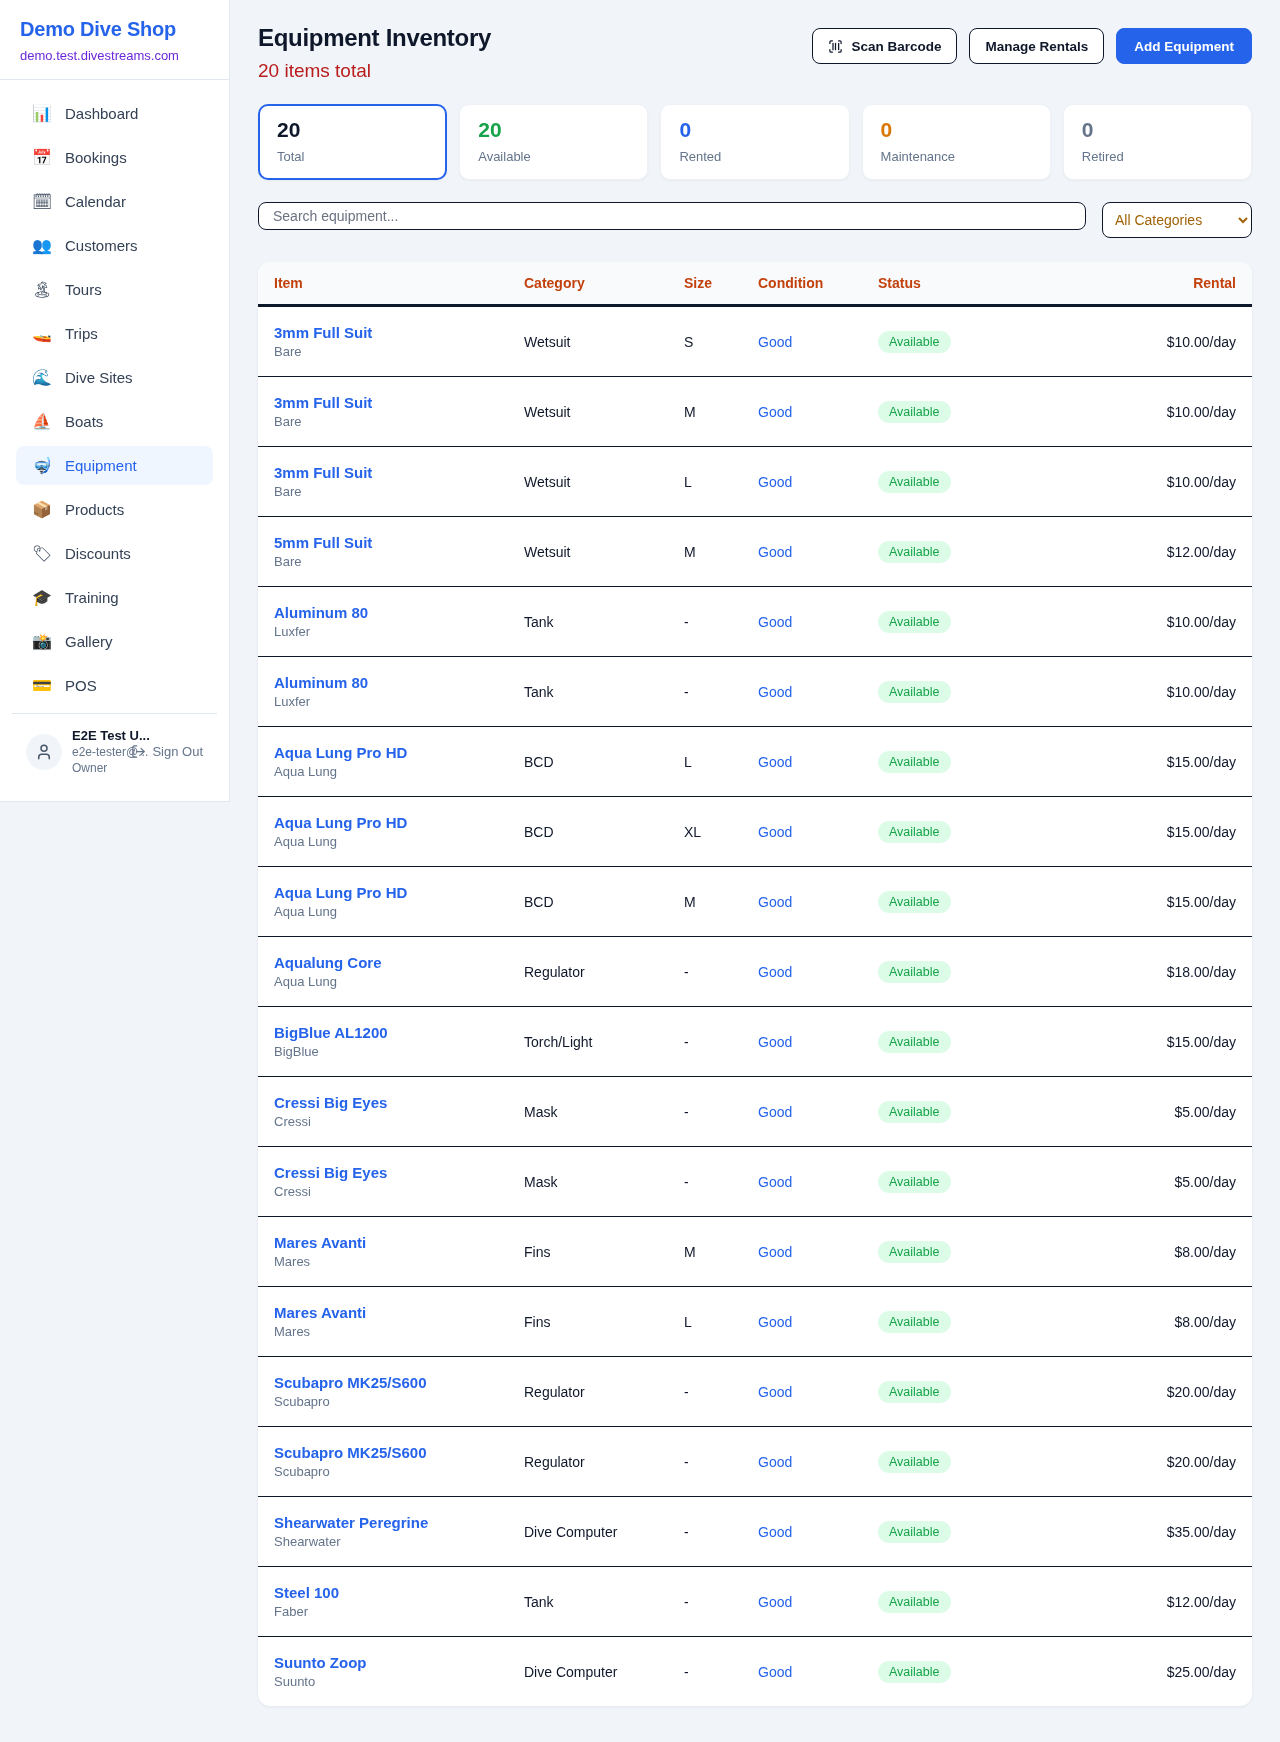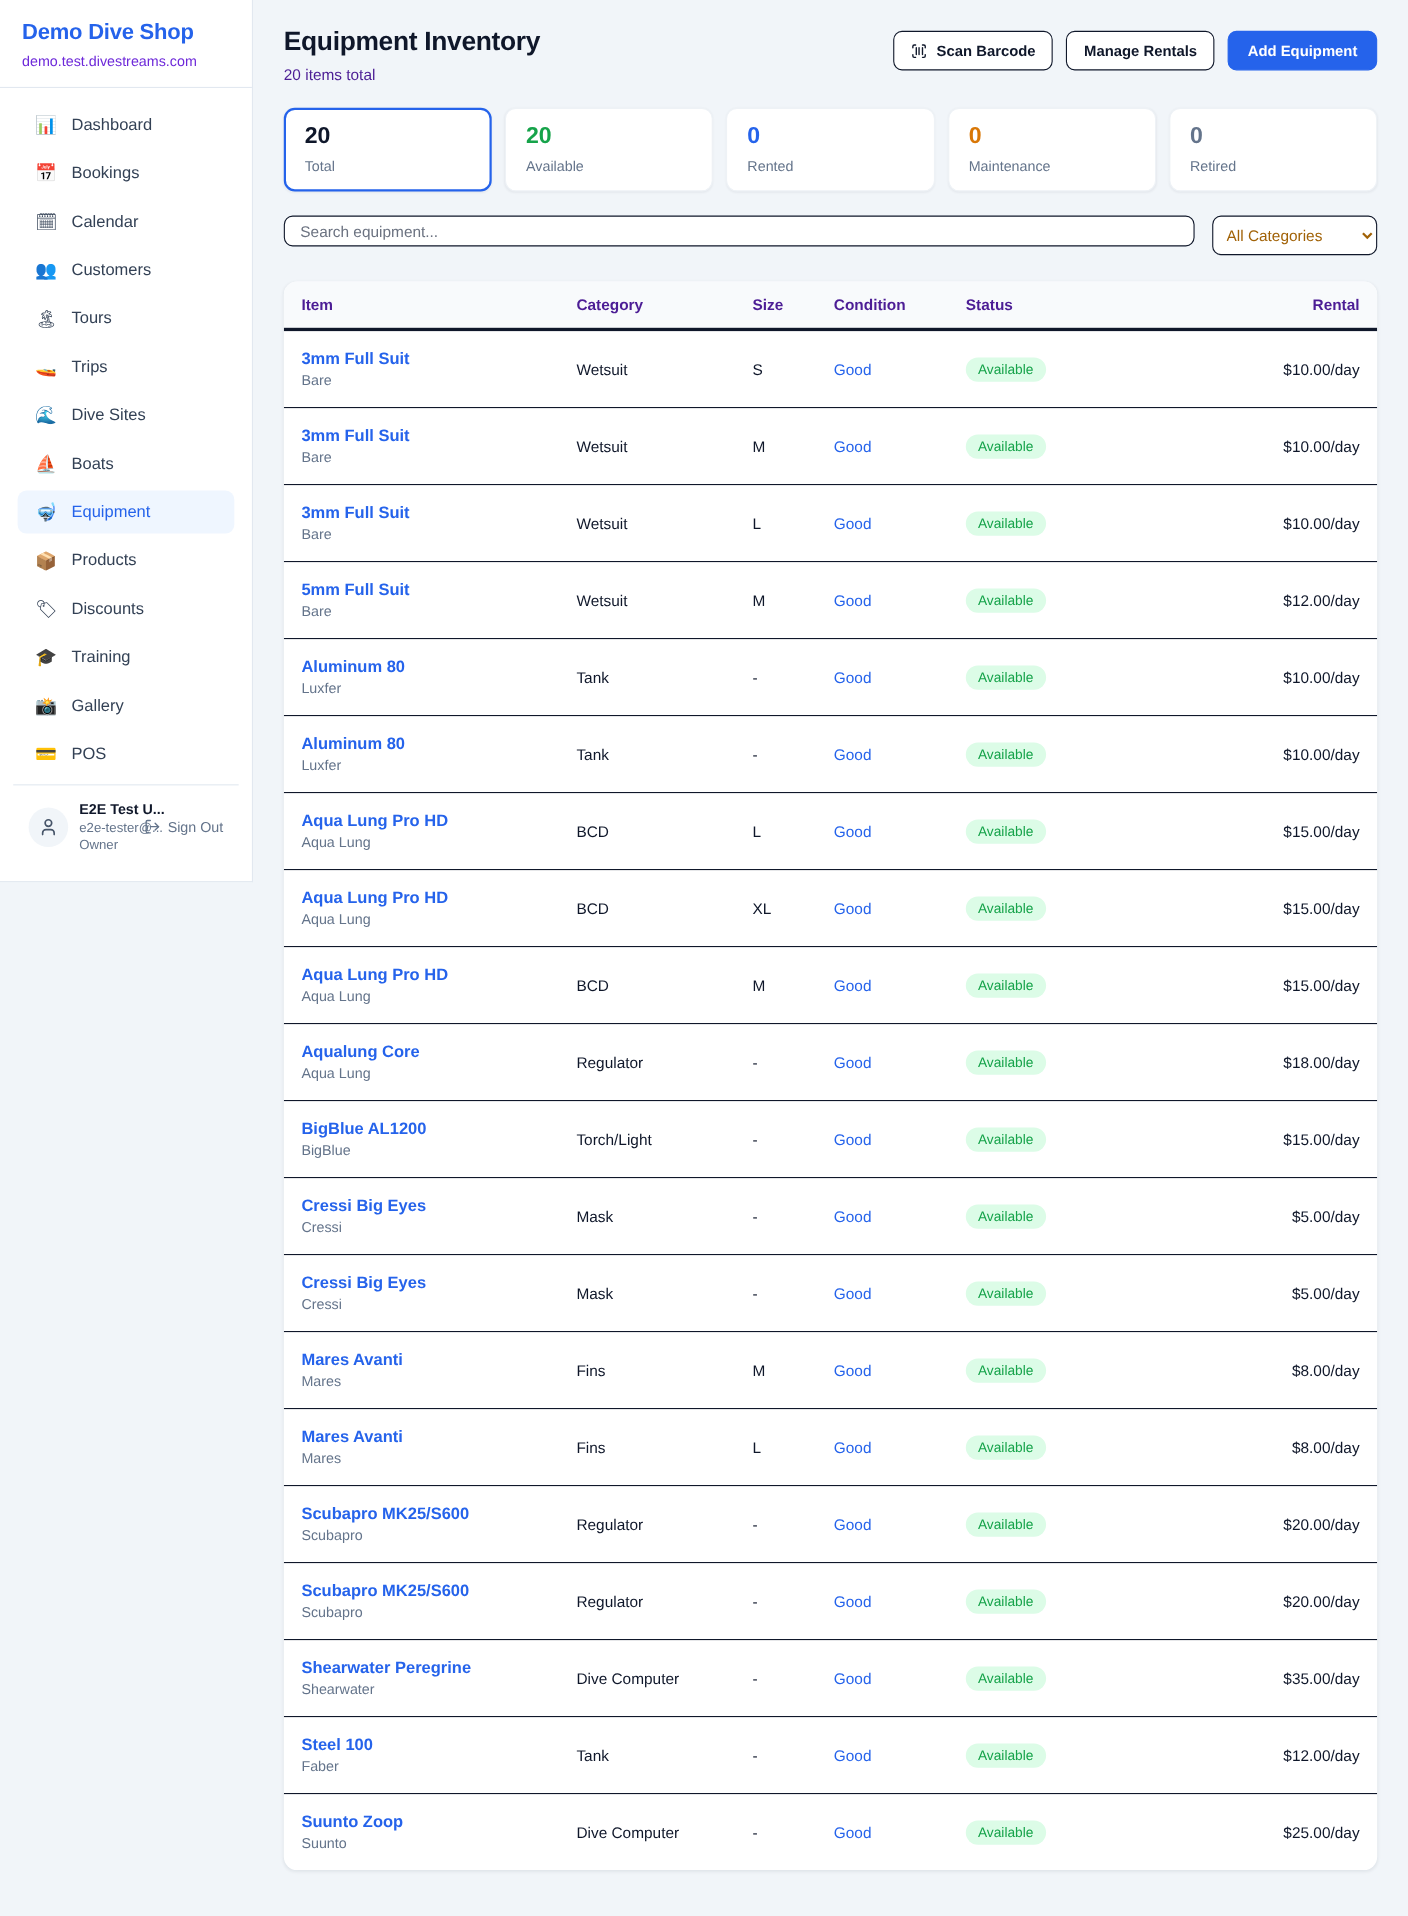--- a/index.html
+++ b/index.html
@@ -46,21 +46,21 @@
   .user-email, .user-role { font-size:12px; color:#64748b; margin-top:2px; white-space:nowrap; }
   .signout-btn {
     margin-left:auto; display:flex; align-items:center; gap:6px;
     background:none; border:none; color:#64748b; font-size:13px;
     font-family:inherit; cursor:pointer; flex-shrink:0;
   }
   
   .main { flex:1; padding:24px 28px 32px; min-width:0; }
   .page-head { display:flex; align-items:flex-start; justify-content:space-between; }
   .page-title { font-size:24px; font-weight:800; letter-spacing:-0.3px; }
-  .page-sub { font-size:14px; color:#4c1d95; margin-top:8px; }
+  .page-sub { font-size:19px; color:#b91c1c; margin-top:8px; }
   .head-actions { display:flex; gap:12px; align-items:center; margin-top:4px; }
   .btn { border-radius:8px; font-family:inherit; font-size:13.5px; font-weight:600;
     cursor:pointer; display:flex; align-items:center; gap:8px; height:36px; }
   .btn-outline { background:#fff; border:1px solid #0f172a; color:#0f172a; padding:0 15px; }
   .btn-primary { background:#2563eb; border:1px solid #2563eb; color:#fff; padding:0 17px; font-weight:600; }
   
   .stats { display:flex; gap:12px; margin-top:22px; }
   .stat-card {
     flex:1; background:#fff; border-radius:10px; padding:13px 18px 15px;
     border:1px solid #eef2f6; box-shadow:0 1px 2px rgba(15,23,42,0.05);
@@ -83,21 +83,21 @@
   .table-card {
     margin-top:24px; background:#fff; border-radius:12px;
     box-shadow:0 1px 3px rgba(15,23,42,0.07); overflow:hidden;
   }
   .tgrid {
     display:grid;
     grid-template-columns:250px 160px 74px 120px 152px 1fr;
     align-items:center; padding:0 16px;
   }
   .thead { height:44px; background:#f8fafc; border-bottom:2px solid #0f172a; }
-  .th { font-size:14px; font-weight:700; color:#4c1d95; }
+  .th { font-size:14px; font-weight:700; color:#c2410c; }
   .th.right, .td.right { text-align:right; }
   .trow { height:70px; border-top:1px solid #0f172a; }
   .trow:first-of-type { border-top:none; }
   .item-name { color:#2563eb; font-size:15px; font-weight:600; cursor:pointer; }
   .item-brand { color:#64748b; font-size:13px; margin-top:3px; }
   .td { font-size:14px; color:#0f172a; }
   .cond-link { color:#2563eb; cursor:pointer; }
   .badge {
     display:inline-block; background:#dcfce7; color:#16a34a;
     font-size:12.5px; padding:4px 11px; border-radius:9999px;

